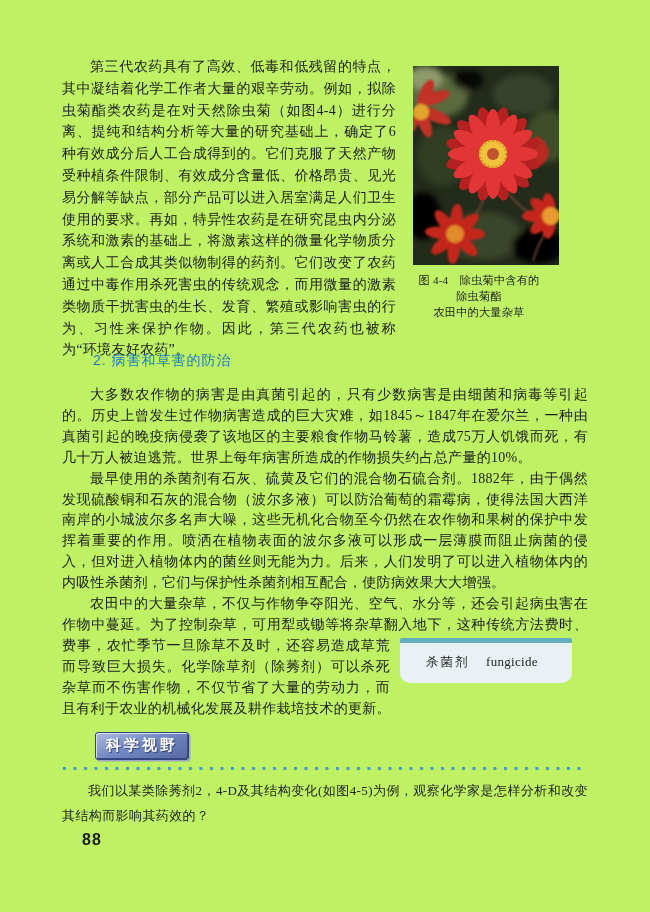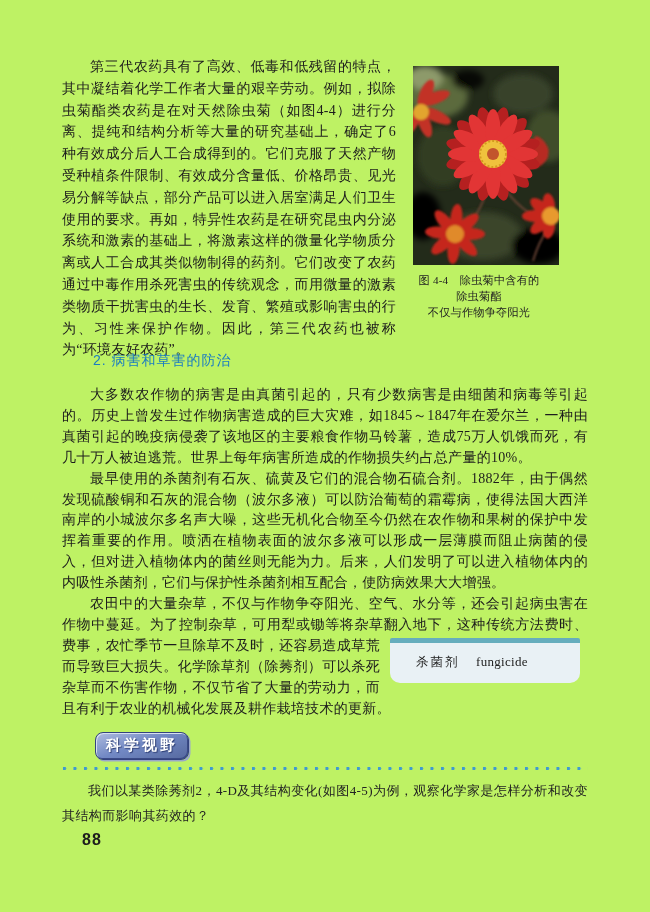--- a/index.html
+++ b/index.html
@@ -17,32 +17,32 @@
 
   
   .lower{position:absolute;left:62px;top:352px;width:526px;}
   .sec-heading{margin:0 0 15px 31px;font-family:"Liberation Sans","DejaVu Sans",sans-serif;
                font-size:14px;font-weight:normal;color:#1b7cc2;letter-spacing:1px;}
   .para{font-size:14px;line-height:20.9px;letter-spacing:.3px;
         text-align:justify;text-indent:2em;margin:0;}
 
   
   .vocab-spacer{float:right;width:1px;height:42px;margin-right:-1px;}
-  .vocab-box{float:right;clear:right;width:190px;margin:2px 8px 4px 10px;text-indent:0;border-radius:18px;}
+  .vocab-box{float:right;clear:right;width:172px;margin:2px 16px 4px 10px;text-indent:0;border-radius:18px;}
   .vocab-bar{height:5px;background:#66adbd;border-radius:2px 2px 0 0;}
   .vocab-body{background:#e9f1f5;border-radius:0 0 10px 10px;padding:9px 8px 11px 26px;}
   .vocab-row{line-height:20px;font-size:12.5px;color:#222;text-align:left;}
   .vocab-zh{display:inline-block;width:46px;margin-right:14px;letter-spacing:2px;}
   .vocab-en{font-size:13px;}
 
   
   .science{margin-top:12px;}
   .sv-badge{display:inline-block;margin-left:33px;padding:3px 10px 4px;
             background:linear-gradient(160deg,#aebbdf 0%,#7289c4 45%,#56699f 100%);
-            border:1px solid #33437e;border-radius:8px;
+            border:1px solid #33437e;border-radius:3px;
             box-shadow:inset 1px 1px 0 #d6deef,inset -1px -1px 0 #3a4a86,1.5px 1.5px 0 #9aa7c9;
             color:#ffffff;font-family:"Liberation Sans","DejaVu Sans",sans-serif;
             font-weight:bold;font-size:15px;letter-spacing:3px;
             text-shadow:1px 1px 1px #2e3e74;}
   .dotted{height:5px;margin-top:6px;
           background-image:radial-gradient(circle at 2.5px 2.5px,#3f9ad0 1.6px,rgba(0,0,0,0) 1.9px);
           background-size:10.5px 5px;background-repeat:repeat-x;}
   .sv-text{margin-top:7px;font-size:13px;line-height:25px;letter-spacing:.4px;
            text-align:justify;text-indent:2em;color:#222;}
 
@@ -165,21 +165,21 @@
           <ellipse cx="-14" cy="0" rx="12" ry="6" transform="rotate(40)"></ellipse>
           <ellipse cx="-14" cy="0" rx="12" ry="6" transform="rotate(-40)"></ellipse>
           <ellipse cx="-12" cy="0" rx="11" ry="6" transform="rotate(80)"></ellipse>
           <ellipse cx="-12" cy="0" rx="11" ry="6" transform="rotate(-80)"></ellipse>
         </g>
         <circle r="9" fill="#e89a2e"></circle>
       </g>
     </svg>
     <figcaption class="caption">
       <div>图 4-4　除虫菊中含有的除虫菊酯</div>
-      <div>不仅与作物争夺阳光</div>
+      <div>农田中的大量杂草</div>
     </figcaption>
   </figure>
 
   <div class="lower">
     <h3 class="sec-heading">2. 病害和草害的防治</h3>
 
     <p class="para">大多数农作物的病害是由真菌引起的，只有少数病害是由细菌和病毒等引起的。历史上曾发生过作物病害造成的巨大灾难，如1845～1847年在爱尔兰，一种由真菌引起的晚疫病侵袭了该地区的主要粮食作物马铃薯，造成75万人饥饿而死，有几十万人被迫逃荒。世界上每年病害所造成的作物损失约占总产量的10%。</p>
     <p class="para">最早使用的杀菌剂有石灰、硫黄及它们的混合物石硫合剂。1882年，由于偶然发现硫酸铜和石灰的混合物（波尔多液）可以防治葡萄的霜霉病，使得法国大西洋南岸的小城波尔多名声大噪，这些无机化合物至今仍然在农作物和果树的保护中发挥着重要的作用。喷洒在植物表面的波尔多液可以形成一层薄膜而阻止病菌的侵入，但对进入植物体内的菌丝则无能为力。后来，人们发明了可以进入植物体内的内吸性杀菌剂，它们与保护性杀菌剂相互配合，使防病效果大大增强。</p>
 
     <div class="para">

